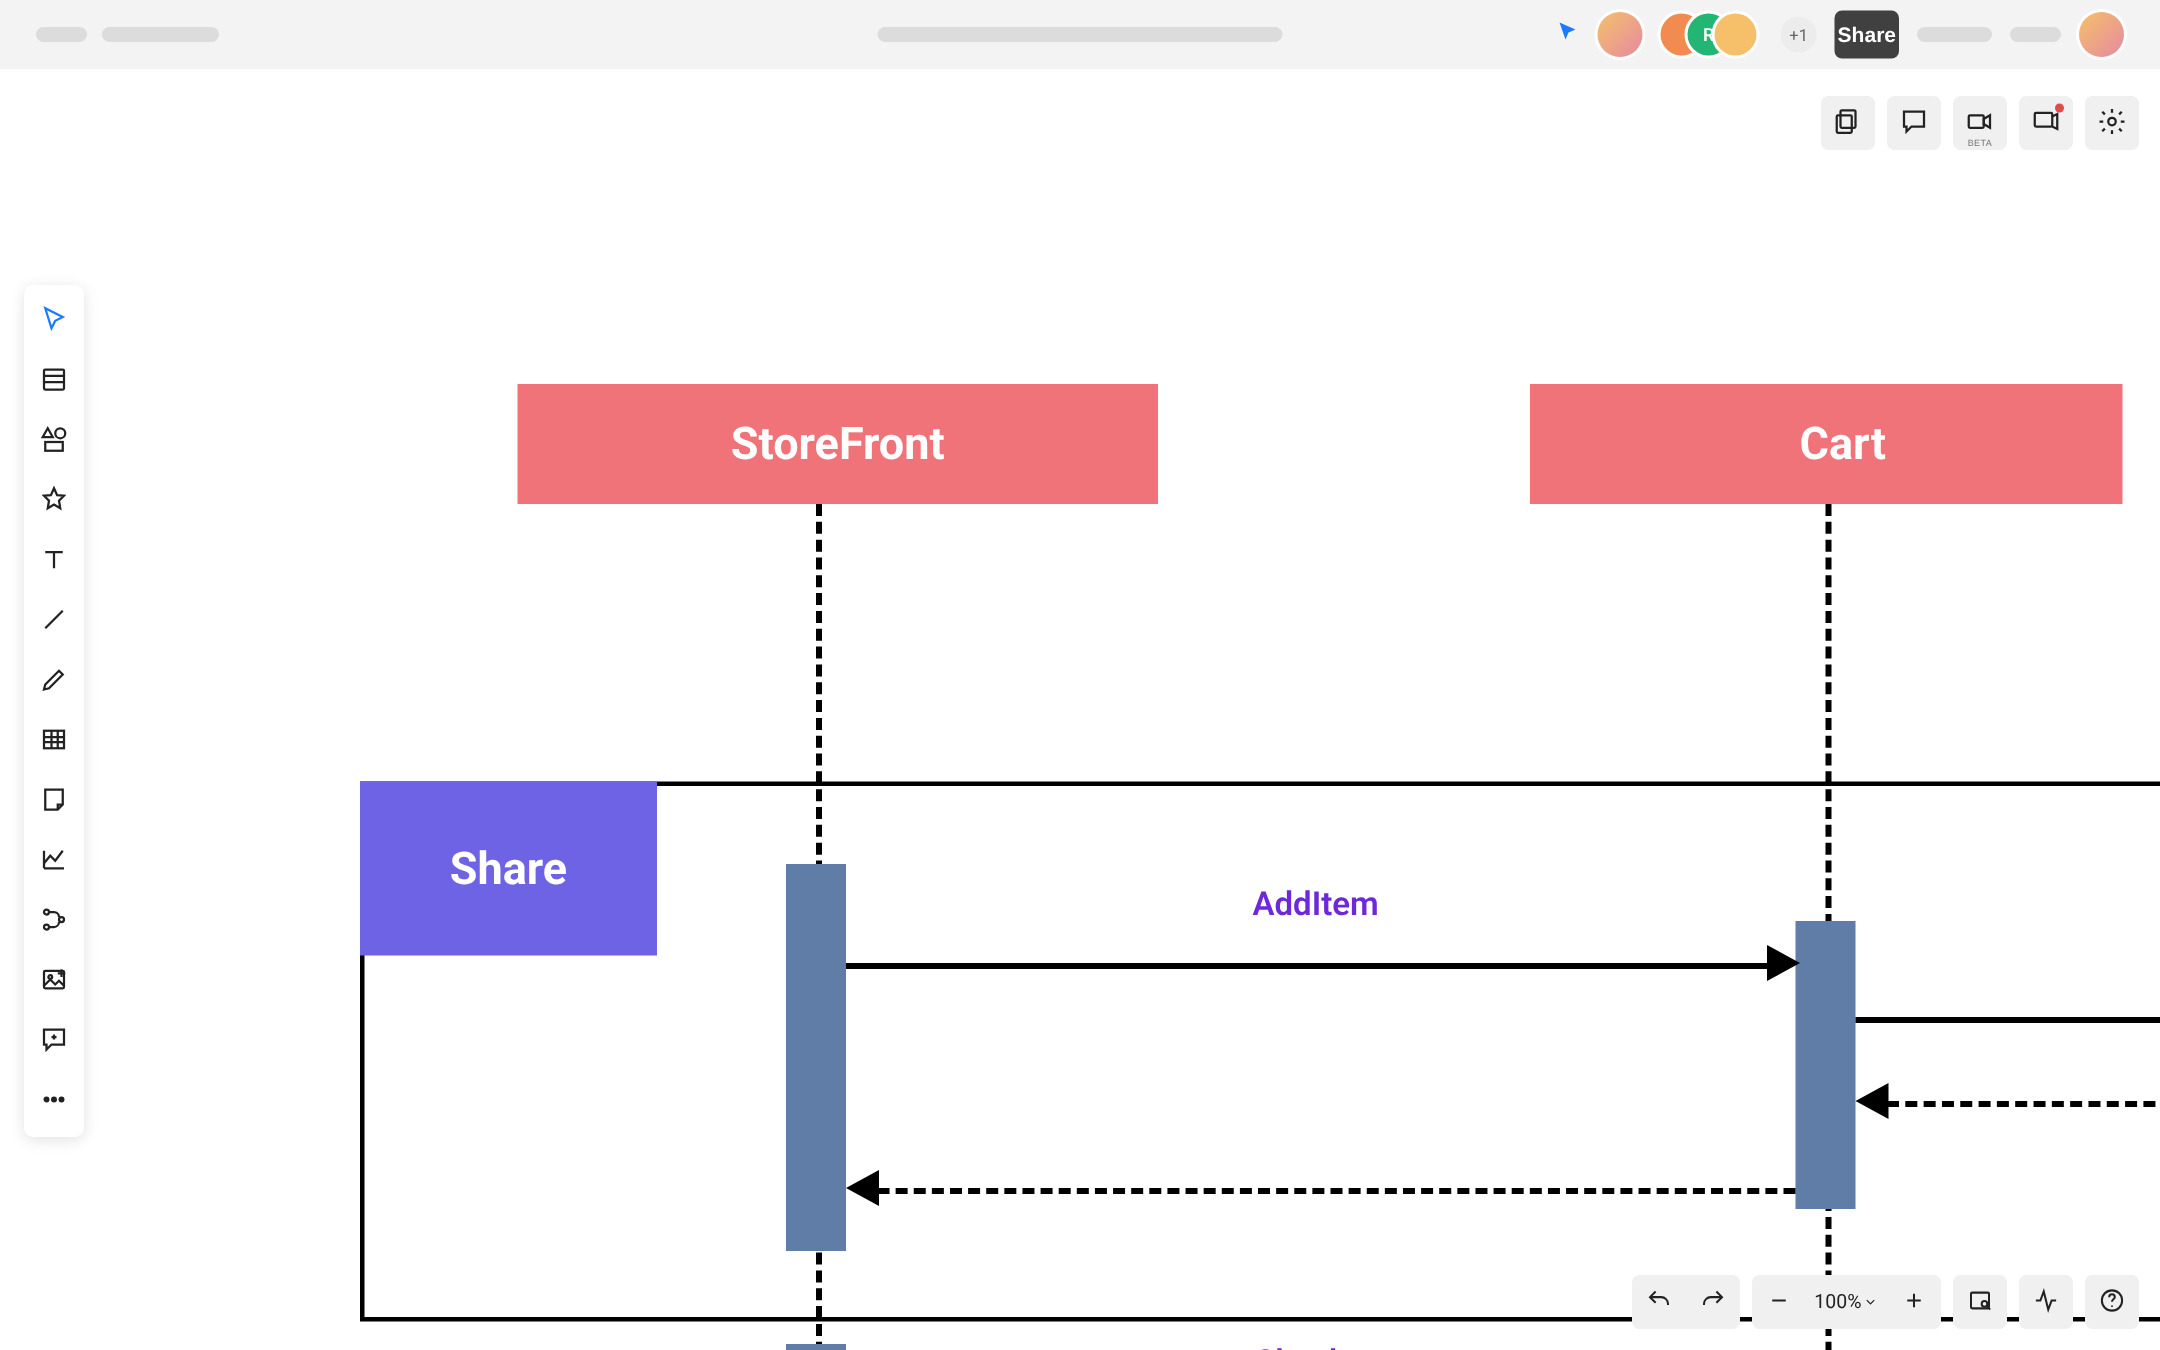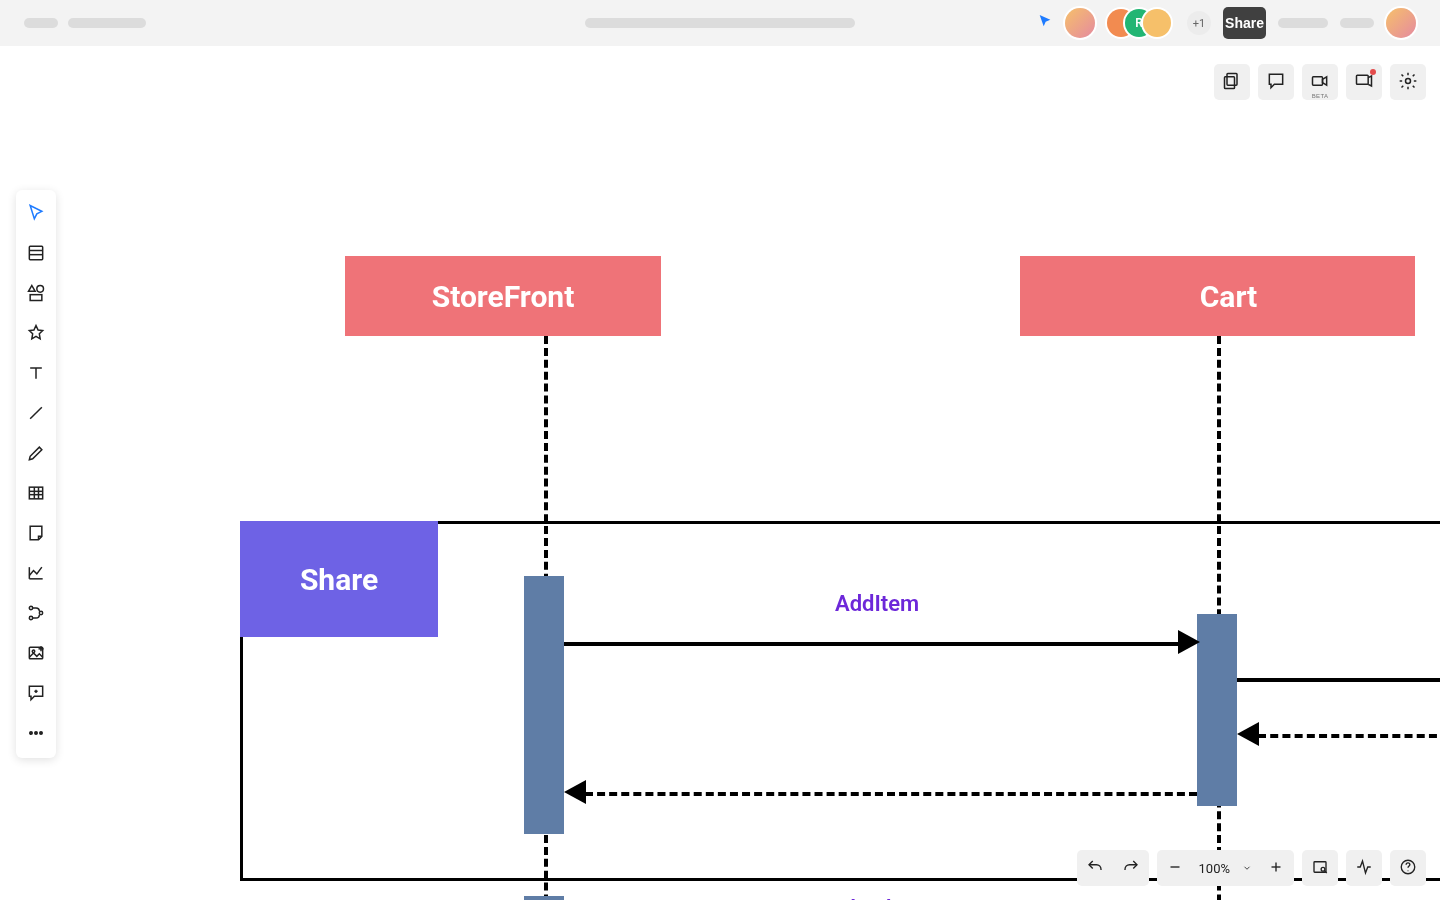--- a/index.html
+++ b/index.html
@@ -33,26 +33,26 @@
   .left-toolbar { position: absolute; left: 16px; top: 190px; width: 40px; background: #fff; border-radius: 6px; box-shadow: 0 2px 10px rgba(0,0,0,.12); padding: 6px 0; display: flex; flex-direction: column; align-items: center; gap: 4px; }
   .lt-btn { width: 36px; height: 36px; border: none; background: transparent; display: inline-flex; align-items: center; justify-content: center; cursor: pointer; border-radius: 4px; color: #222; }
   .lt-btn.active svg { stroke: #1e7bff; fill: #1e7bff; }
   .lt-btn svg { width: 20px; height: 20px; stroke: #222; stroke-width: 1.8; fill: none; }
 
   
   .bottom-bar { position: absolute; right: 14px; bottom: 14px; display: flex; gap: 8px; }
   .bb-group { background: #f0f0f0; border-radius: 5px; display: flex; align-items: center; height: 36px; }
   .bb-btn { width: 36px; height: 36px; border: none; background: transparent; display: inline-flex; align-items: center; justify-content: center; cursor: pointer; color:#222; }
   .bb-btn svg { width: 18px; height: 18px; stroke: #222; stroke-width: 1.8; fill: none; }
-  .zoom-label { font-size: 13px; color: #222; padding: 0 6px; display: flex; align-items: center; gap: 12px; }
+  .zoom-label { font-size: 13px; color: #222; padding: 0 6px; display: flex; align-items: center; gap: 1px; }
 
   
   .canvas { position: absolute; left: 0; right: 0; top: 46px; bottom: 0; background: #fff; overflow: hidden; }
   .lifeline-box { position: absolute; top: 210px; height: 80px; background: #ef7378; color: #fff; display: flex; align-items: center; justify-content: center; font-size: 30px; font-weight: 700; }
-  .lb1 { left: 345px; width: 316px; }
+  .lb1 { left: 345px; width: 427px; }
   .lb2 { left: 1020px; width: 395px; padding-left: 22px; }
   .lifeline { position: absolute; top: 290px; bottom: -50px; border-left: 4px dashed #000; }
   .ll1 { left: 544px; }
   .ll2 { left: 1217px; }
   .loop-frame { position: absolute; left: 240px; top: 475px; right: -50px; height: 360px; border: 3px solid #000; background: transparent; }
   .loop-label { position: absolute; left: 240px; top: 475px; width: 198px; height: 116px; background: #6e62e5; color: #fff; display: flex; align-items: center; justify-content: center; font-size: 30px; font-weight: 700; }
   .activation { position: absolute; width: 40px; background: #5f7da6; }
   .act1 { left: 524px; top: 530px; height: 258px; }
   .act2 { left: 1197px; top: 568px; height: 192px; }
   .act3 { left: 524px; top: 850px; height: 80px; }

